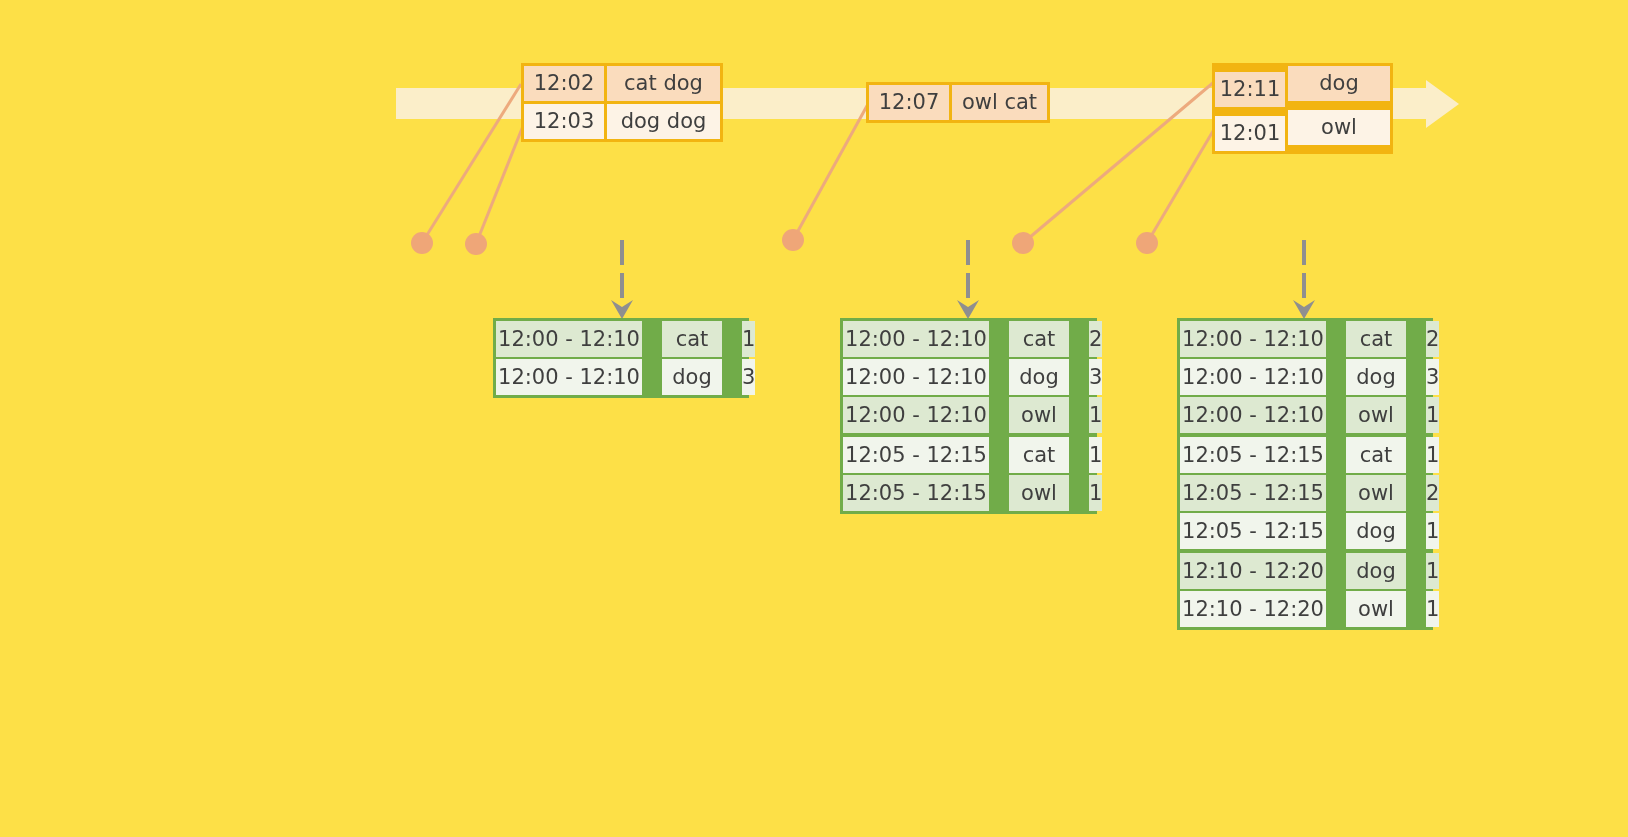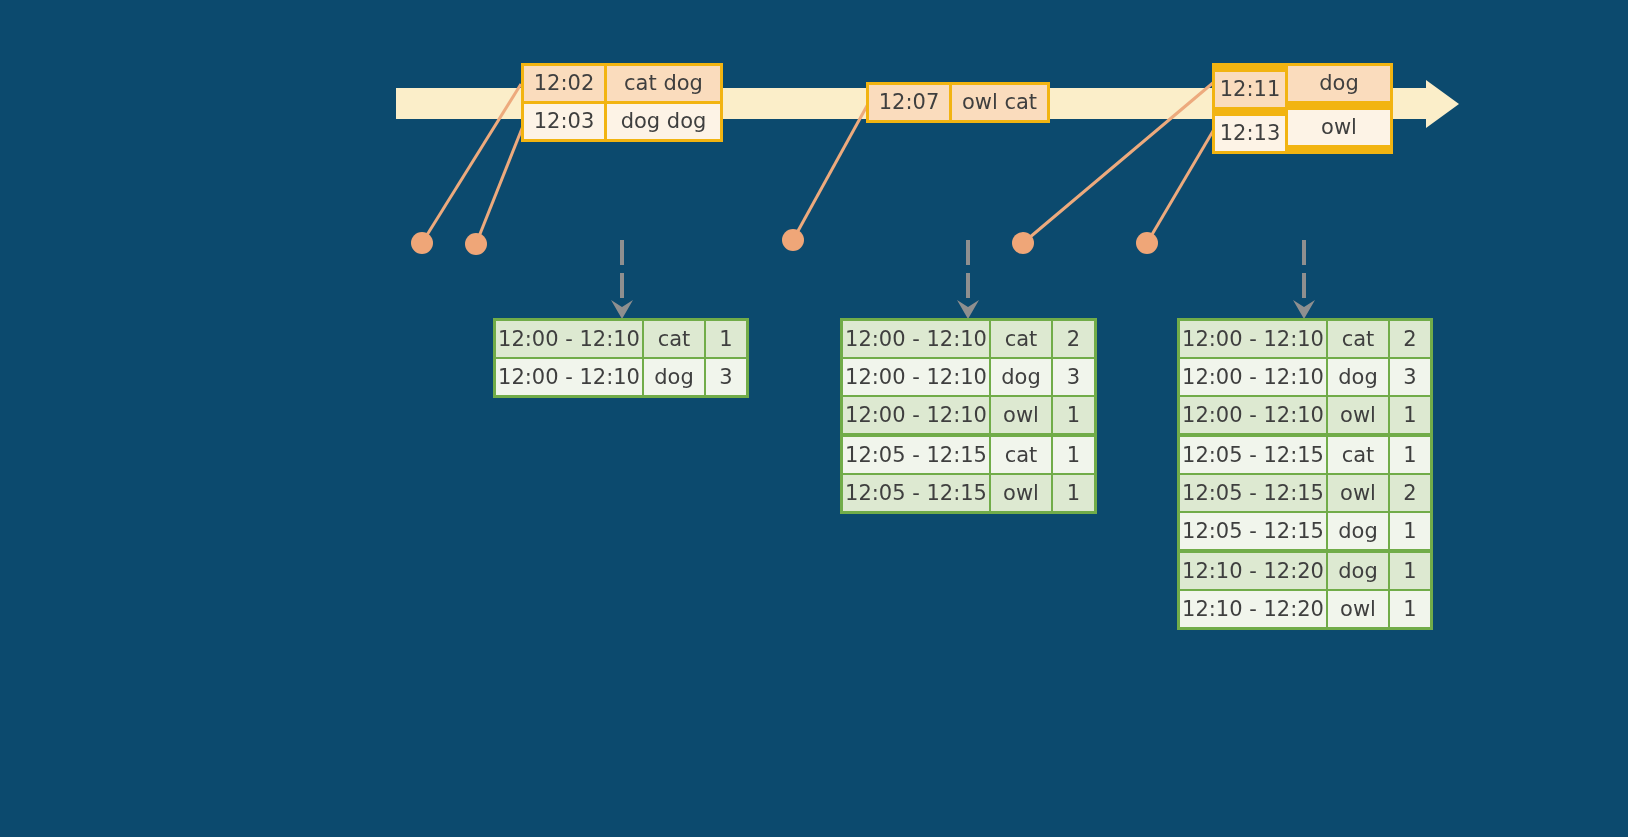--- a/index.html
+++ b/index.html
@@ -1,17 +1,17 @@
 <!DOCTYPE html>
 <html style="--cream: #fbeec9; --gold: #f2b411; --peach: #fadcbd; --cream2: #fdf3e6; --salmon-line: #edaa7d; --salmon-dot: #efa678; --gray: #8f8f8f; --green: #71ac49; --gdark: #dde9d1; --glight: #f1f5ec; --ink: #3f3f3f;"><head>
 <meta charset="utf-8">
 <style>
   html,body { margin:0; padding:0; background:#000; }
   #canvas {
-    position:relative; width:1628px; height:837px; background:#0c4a6e;
+    position:relative; width:1628px; height:837px; background:#fde047;
     overflow:hidden; font-family:"DejaVu Sans","Liberation Sans",sans-serif;
   }
 
   
   #timeline-band {
     position:absolute; left:396px; top:88px; width:1030px; height:31px;
     background:var(--cream); z-index:1;
   }
 
   
@@ -46,21 +46,21 @@
   #et3 { left:1212px; top:63px; width:181px; }
 
   
   .rtable {
     position:absolute; box-sizing:border-box; z-index:2;
     background:var(--green); border:3px solid var(--green);
   }
   .rtable .trow + .trow { margin-top:2px; }
   .rtable .trow.group-start { margin-top:4px; }
   .rtable .tcell { height:36px; background:var(--gdark); }
-  .rtable .tcell + .tcell { margin-left:2px; }
+  .rtable .tcell + .tcell { margin-left:20px; }
   .rtable .trow.alt .tcell { background:var(--glight); }
   .rtable .tcell.window { width:146px; flex:none; }
   .rtable .tcell.word   { width:60px;  flex:none; }
   .rtable .tcell.count  { flex:1; }
   #rt1 { left:493px;  top:318px; width:256px; }
   #rt2 { left:840px;  top:318px; width:257px; }
   #rt3 { left:1177px; top:318px; width:256px; }
 </style>
 </head>
 <body>
@@ -108,21 +108,21 @@
         <div class="tcell time">12:07</div>
         <div class="tcell words">owl cat</div>
       </div>
     </div>
   <div id="et3" class="etable">
       <div class="trow">
         <div class="tcell time">12:11</div>
         <div class="tcell words">dog</div>
       </div>
       <div class="trow alt">
-        <div class="tcell time">12:13</div>
+        <div class="tcell time">12:01</div>
         <div class="tcell words">owl</div>
       </div>
     </div>
 
   <div id="rt1" class="rtable">
       <div class="trow">
         <div class="tcell window">12:00 - 12:10</div>
         <div class="tcell word">cat</div>
         <div class="tcell count">1</div>
       </div>

